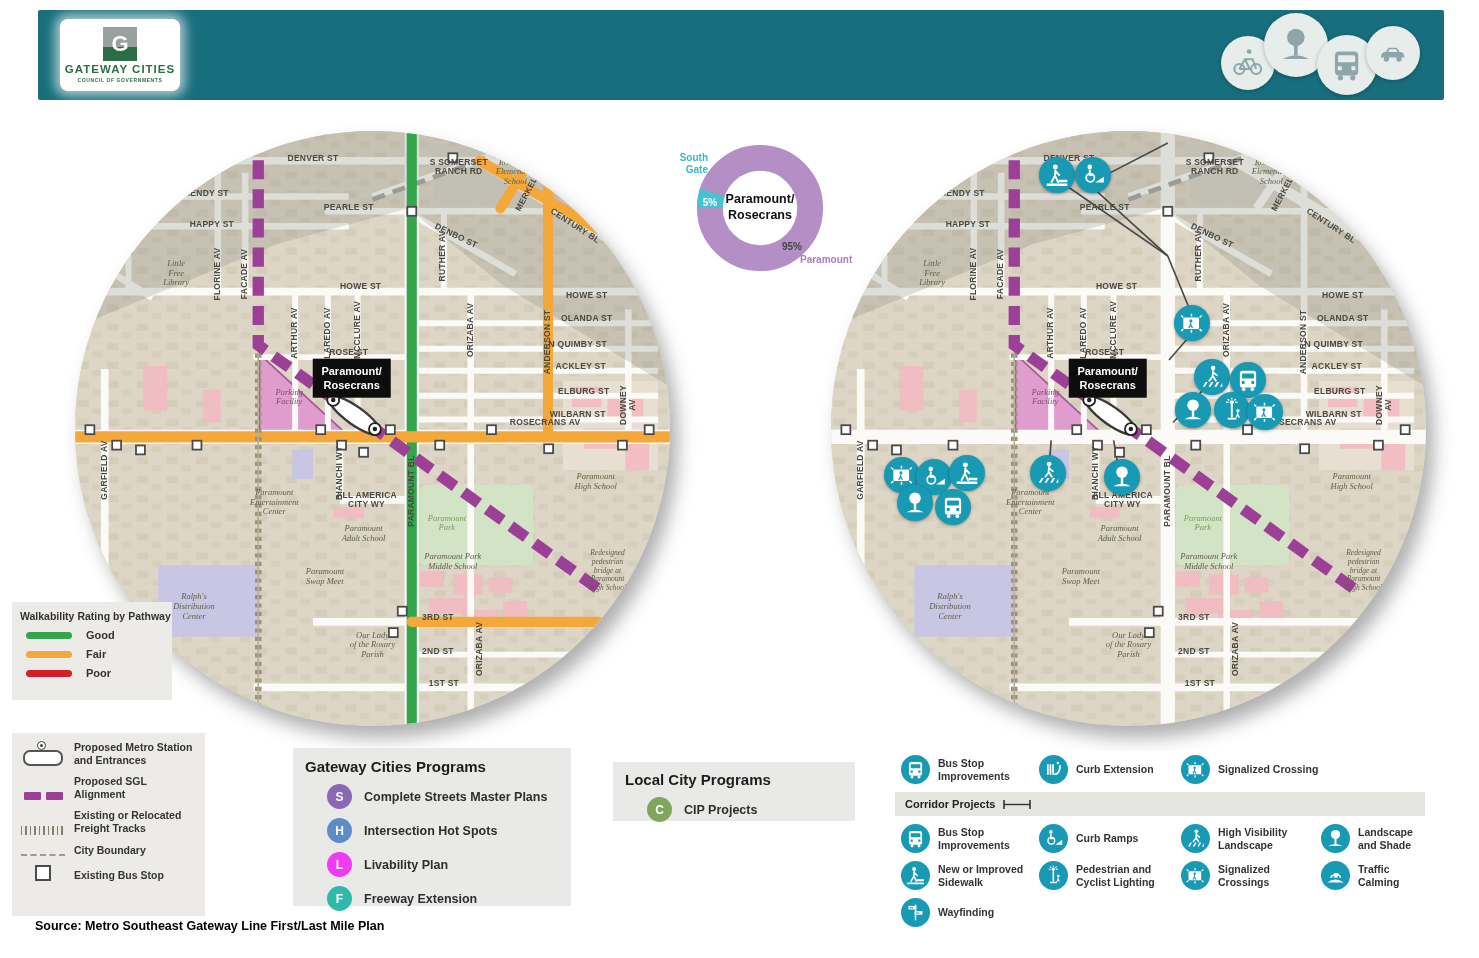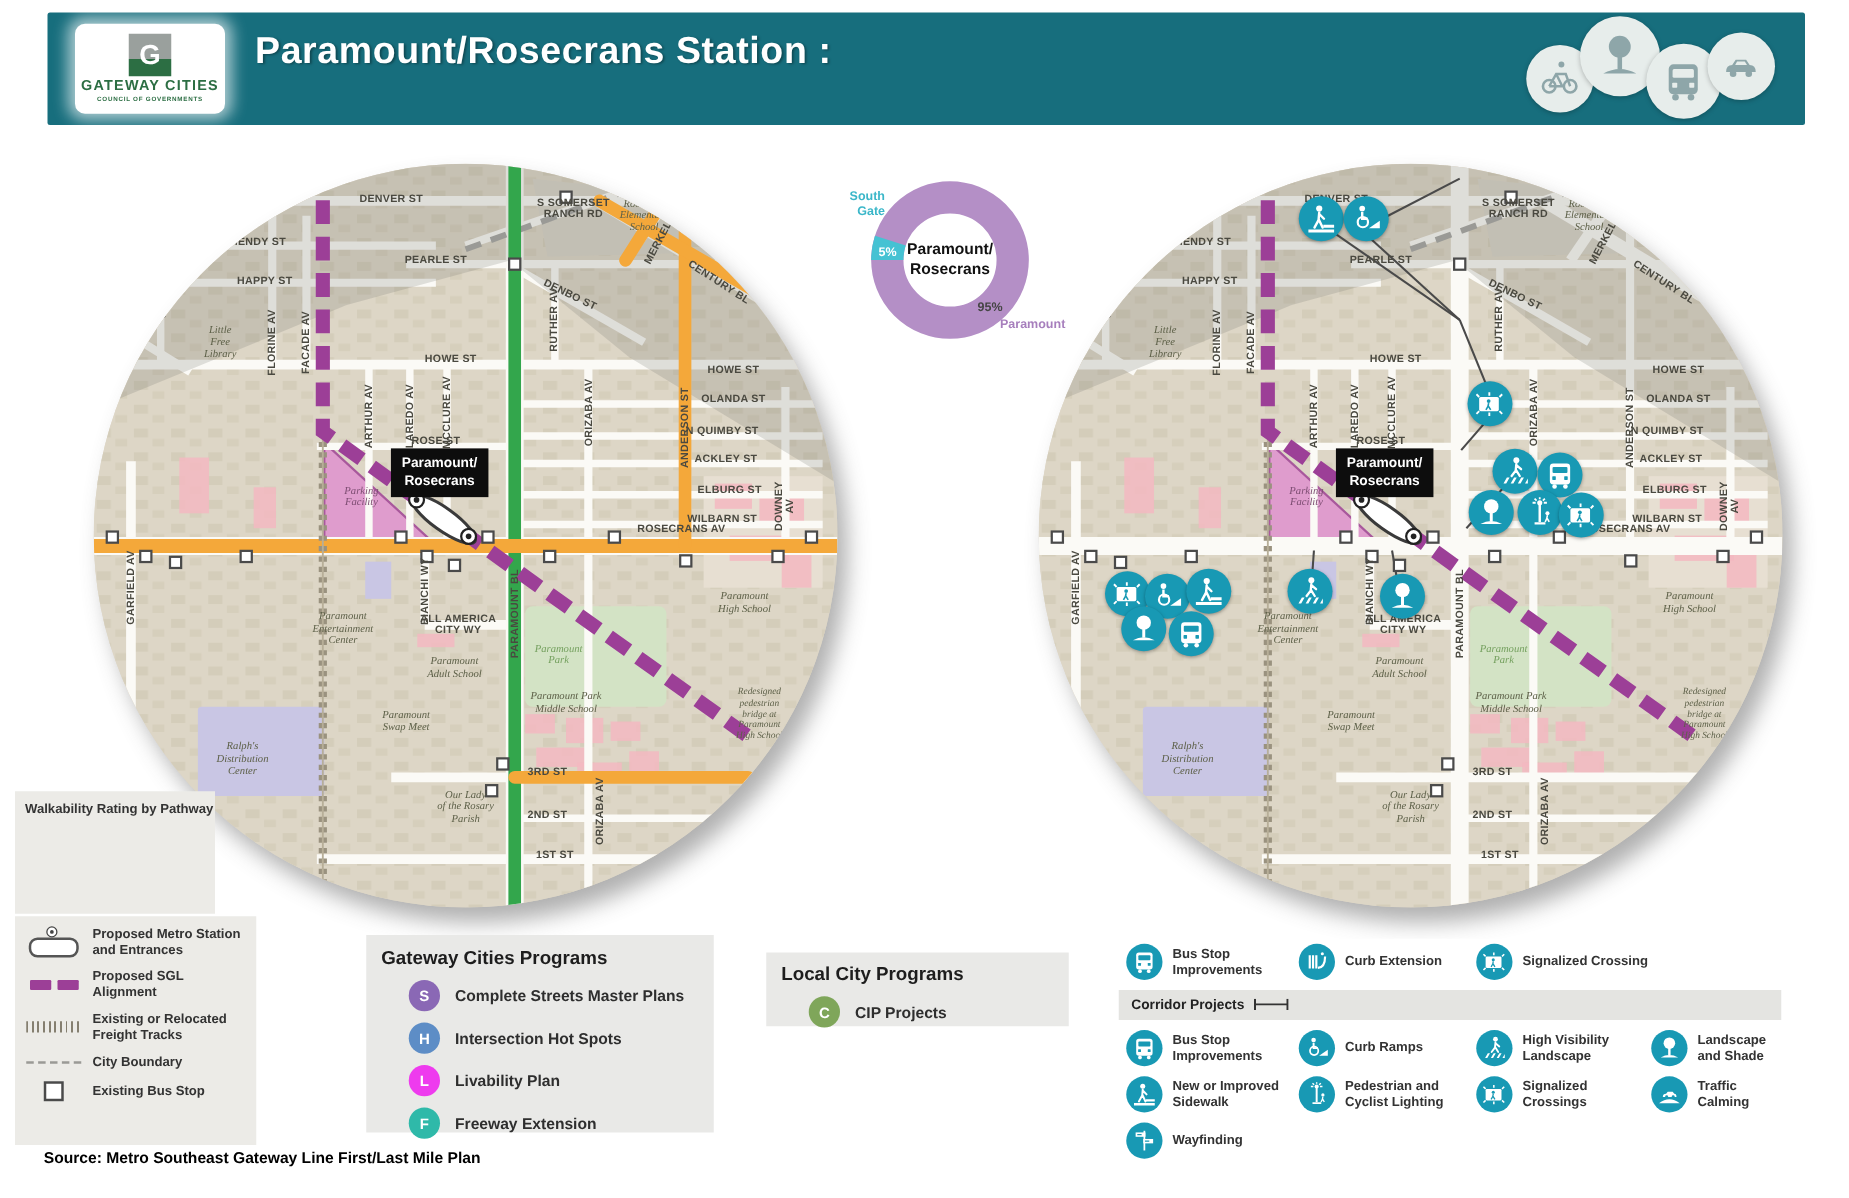--- a/index.html
+++ b/index.html
@@ -47,28 +47,28 @@
   .donut-svg{position:absolute;left:32px;top:6px;width:152px;height:152px}
   .donut-center{position:absolute;left:108px;top:82px;transform:translate(-50%,-50%);font-size:12.5px;font-weight:bold;
                 color:#111;text-align:center;white-space:pre-line;line-height:1.25}
   .donut-pct-small{position:absolute;left:58px;top:76px;transform:translate(-50%,-50%);font-size:10px;font-weight:bold;color:#fff}
   .donut-pct-big{position:absolute;left:140px;top:120px;transform:translate(-50%,-50%);font-size:10px;font-weight:bold;color:#454545}
   .donut-lbl-sg{position:absolute;left:0px;top:26px;width:56px;text-align:right;font-size:10px;font-weight:bold;color:#3bb7c9;line-height:1.15;white-space:pre-line}
   .donut-lbl-par{position:absolute;left:148px;top:128px;font-size:10px;font-weight:bold;color:#a77fbd}
 
   
   .legend-box{position:absolute;background:#ecebe7}
-  #walk-legend{left:12px;top:633px;width:160px;height:92px;padding:6px 0 0 0}
+  #walk-legend{left:12px;top:602px;width:160px;height:92px;padding:6px 0 0 0}
   .walk-title{font-size:10.5px;font-weight:bold;color:#333;margin:2px 0 4px 8px}
   .walk-row{display:flex;align-items:center;gap:14px;margin:7px 0 0 14px}
   .walk-bar{width:46px;height:7px;border-radius:3.5px;flex:none}
   .walk-label{font-size:11px;font-weight:bold;color:#333}
 
   #symbols-legend{left:12px;top:733px;width:193px;height:167px;padding:8px 0}
-  .sym-row{display:flex;align-items:center;margin:0 0 9px 0}
+  .sym-row{display:flex;align-items:flex-end;margin:0 0 9px 0}
   .sym-cell{width:62px;flex:none;display:flex;align-items:center;justify-content:center}
   .sym-label{font-size:10.5px;font-weight:bold;color:#333;line-height:1.2;white-space:pre-line;text-align:left}
   .sym-metro{position:relative;width:40px;height:25px}
   .sym-metro-oval{position:absolute;left:0;bottom:0;width:36px;height:12px;border:2px solid #555;border-radius:7px;background:#fff}
   .sym-metro-dot{position:absolute;left:14px;top:0;width:7px;height:7px;border:1.5px solid #444;border-radius:50%;background:#fff}
   .sym-metro-dot::after{content:"";position:absolute;left:2px;top:2px;width:3px;height:3px;border-radius:50%;background:#444}
   .sym-sgl{display:flex;gap:5px}
   .sym-sgl span{width:17px;height:8px;border-radius:1px}
   .sym-freight{width:44px;height:9px;background:repeating-linear-gradient(90deg,#857f70 0 1.5px,transparent 1.5px 4.5px)}
   .sym-boundary{width:44px;border-top:2.5px dashed #9a9a96}
@@ -177,21 +177,20 @@
   </defs>
 </svg>
 
 <div class="header">
   <div class="logo-box">
     <div class="logo-g">G</div>
     <div class="logo-org">GATEWAY CITIES</div>
     <div class="logo-sub">COUNCIL OF GOVERNMENTS</div>
   </div>
   <div class="h-titles">
-    <div class="h-title">Paramount/Rosecrans Station :</div>
   </div>
   <div class="mode-icons">
     <span class="mode-circle" style="width:54px;height:54px;transform:translateY(8px)">
         <svg>
           <use href="#i-bike"></use>
         </svg>
       </span>
     <span class="mode-circle" style="width:64px;height:64px;transform:translateY(-10px)">
         <svg>
           <use href="#i-tree"></use>
@@ -637,20 +636,34 @@
 Rosecrans</div>
   <div class="donut-pct-small">5%</div>
   <div class="donut-pct-big">95%</div>
   <div class="donut-lbl-sg">South
 Gate</div>
   <div class="donut-lbl-par">Paramount</div>
 </div>
 
 <div class="legend-box" id="walk-legend">
   <div class="walk-title">Walkability Rating by Pathway</div>
+  <div id="walk-rows">
+      <div class="walk-row">
+        <span class="walk-bar" style="background: rgb(51, 166, 76);"></span>
+        <span class="walk-label">Good</span>
+      </div>
+      <div class="walk-row">
+        <span class="walk-bar" style="background: rgb(244, 168, 58);"></span>
+        <span class="walk-label">Fair</span>
+      </div>
+      <div class="walk-row">
+        <span class="walk-bar" style="background: rgb(210, 31, 44);"></span>
+        <span class="walk-label">Poor</span>
+      </div>
+    </div>
 </div>
 
 <div class="legend-box" id="symbols-legend">
   <div id="symbol-rows">
       <div class="sym-row">
         <span class="sym-cell">
           <span class="sym-metro">
             <span class="sym-metro-dot"></span>
             <span class="sym-metro-oval"></span>
           </span>

